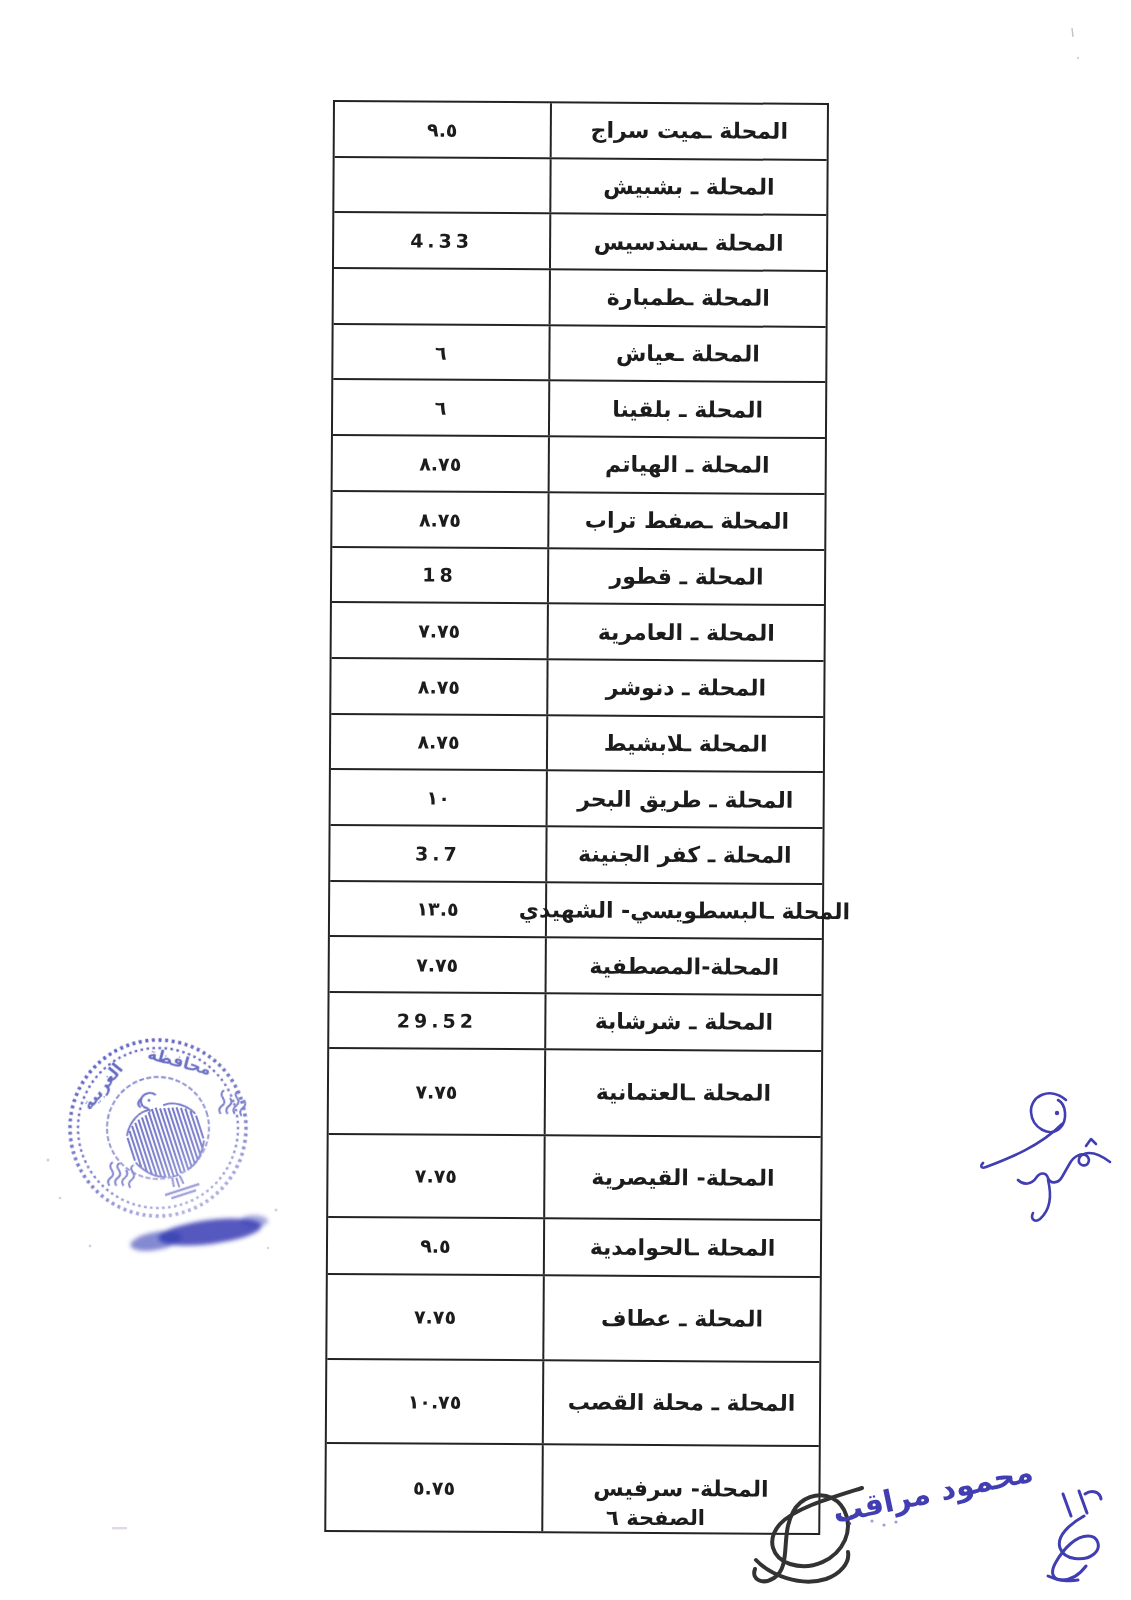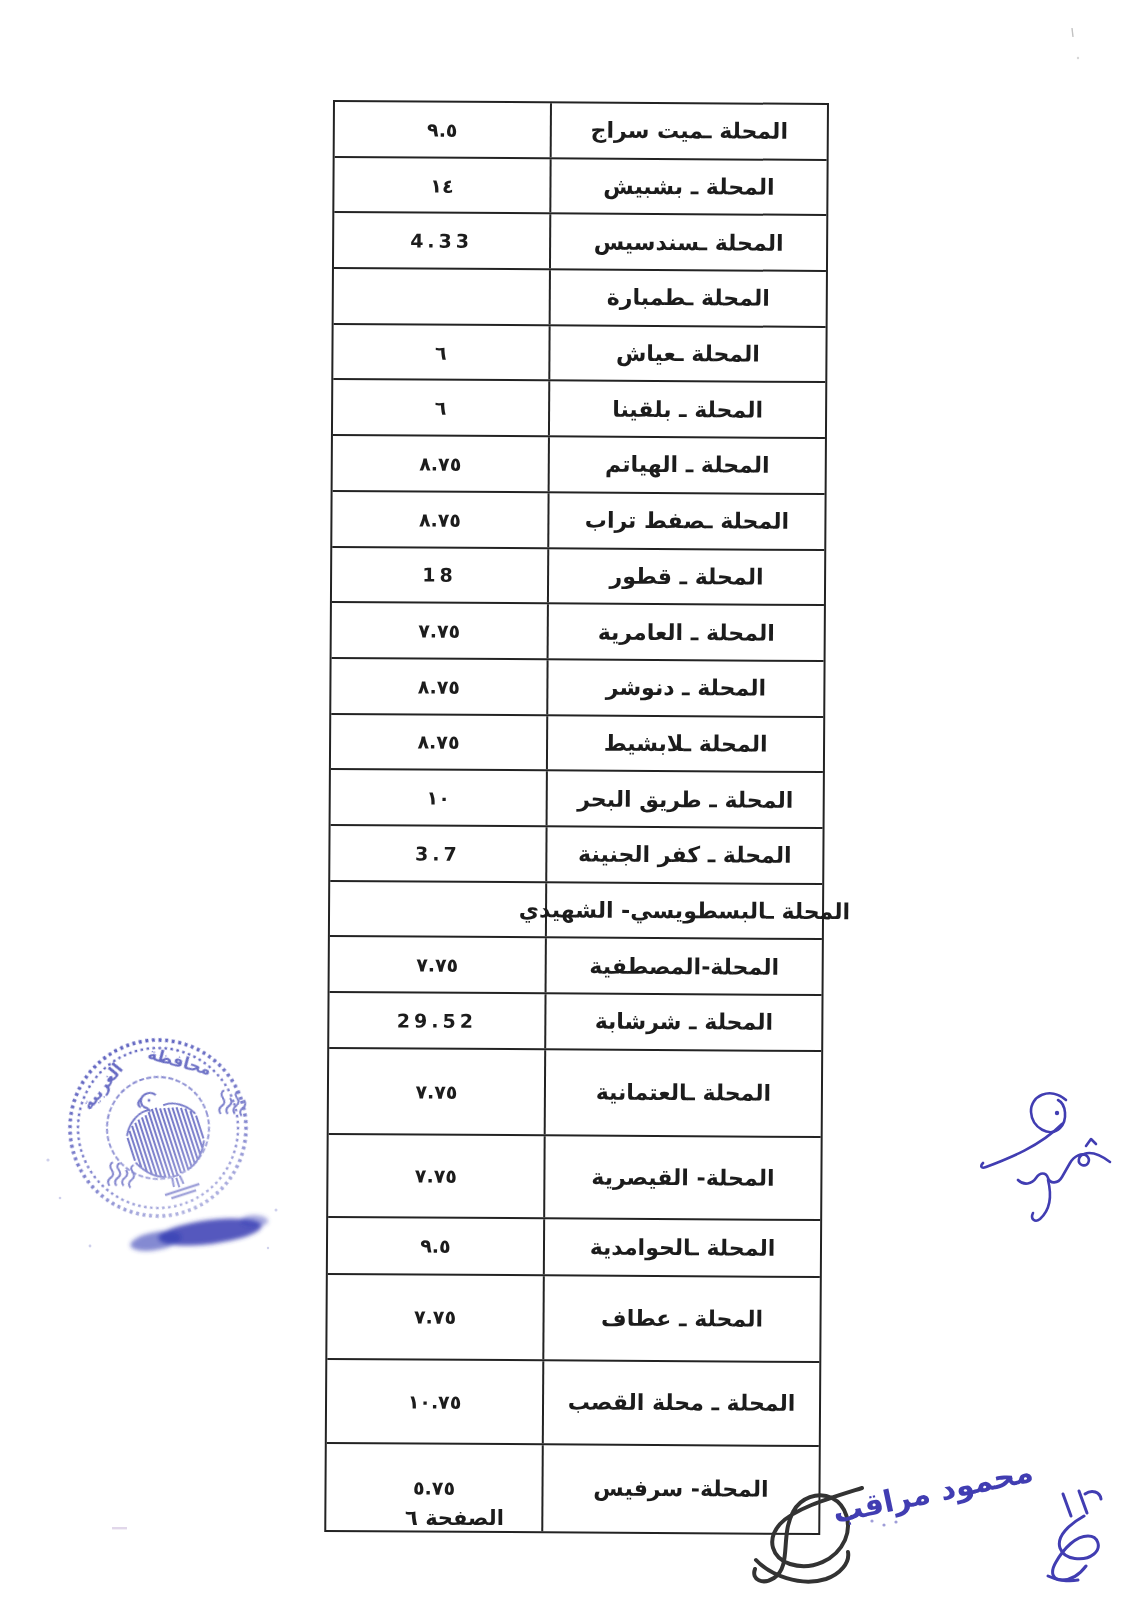--- a/index.html
+++ b/index.html
@@ -37,21 +37,21 @@
   }
   .row{height:53.7px;}
   .row:nth-child(18){height:84px;}
   .row:nth-child(19){height:81px;}
   .row:nth-child(20){height:55px;}
   .row:nth-child(21){height:83px;}
   .row:nth-child(22){height:82px;}
   .row:nth-child(23){height:86px;}
   
   .page-footer{
-    position:absolute;left:405px;top:1506px;width:300px;text-align:left;
+    position:absolute;left:405px;top:1506px;width:300px;text-align:right;
     font-size:21px;font-weight:bold;letter-spacing:.5px;
   }
   
   .stamp{position:absolute;left:30px;top:1010px;width:260px;height:260px;}
   .ink{stroke:var(--c-stamp-ink);fill:none;}
   .ink-fill{fill:var(--c-stamp-ink);stroke:none;}
   .stamp text{font-family:"DejaVu Sans",sans-serif;font-weight:bold;}
   
   .overlay{position:absolute;left:0;top:0;width:1131px;height:1600px;pointer-events:none;}
   .sig-blue{stroke:var(--c-signature-blue);fill:none;stroke-linecap:round;stroke-linejoin:round;}
@@ -64,21 +64,20 @@
 <div class="page">
 
   <div class="rates-table">
     <div>
         <div class="row">
           <div class="cell name">المحلة ـميت سراج</div>
           <div class="cell value">٩.٥</div>
         </div>
         <div class="row">
           <div class="cell name">المحلة ـ بشبيش</div>
-          <div class="cell value">١٤</div>
         </div>
         <div class="row">
           <div class="cell name">المحلة ـسندسيس</div>
           <div class="cell value">4.33</div>
         </div>
         <div class="row">
           <div class="cell name">المحلة ـطمبارة</div>
         </div>
         <div class="row">
           <div class="cell name">المحلة ـعياش</div>
@@ -115,20 +114,21 @@
         <div class="row">
           <div class="cell name">المحلة ـ طريق البحر</div>
           <div class="cell value">١٠</div>
         </div>
         <div class="row">
           <div class="cell name">المحلة ـ كفر الجنينة</div>
           <div class="cell value">3.7</div>
         </div>
         <div class="row">
           <div class="cell name">المحلة ـالبسطويسي- الشهيدي</div>
+          <div class="cell value">١٣.٥</div>
         </div>
         <div class="row">
           <div class="cell name">المحلة-المصطفية</div>
           <div class="cell value">٧.٧٥</div>
         </div>
         <div class="row">
           <div class="cell name">المحلة ـ شرشابة</div>
           <div class="cell value">29.52</div>
         </div>
         <div class="row">

